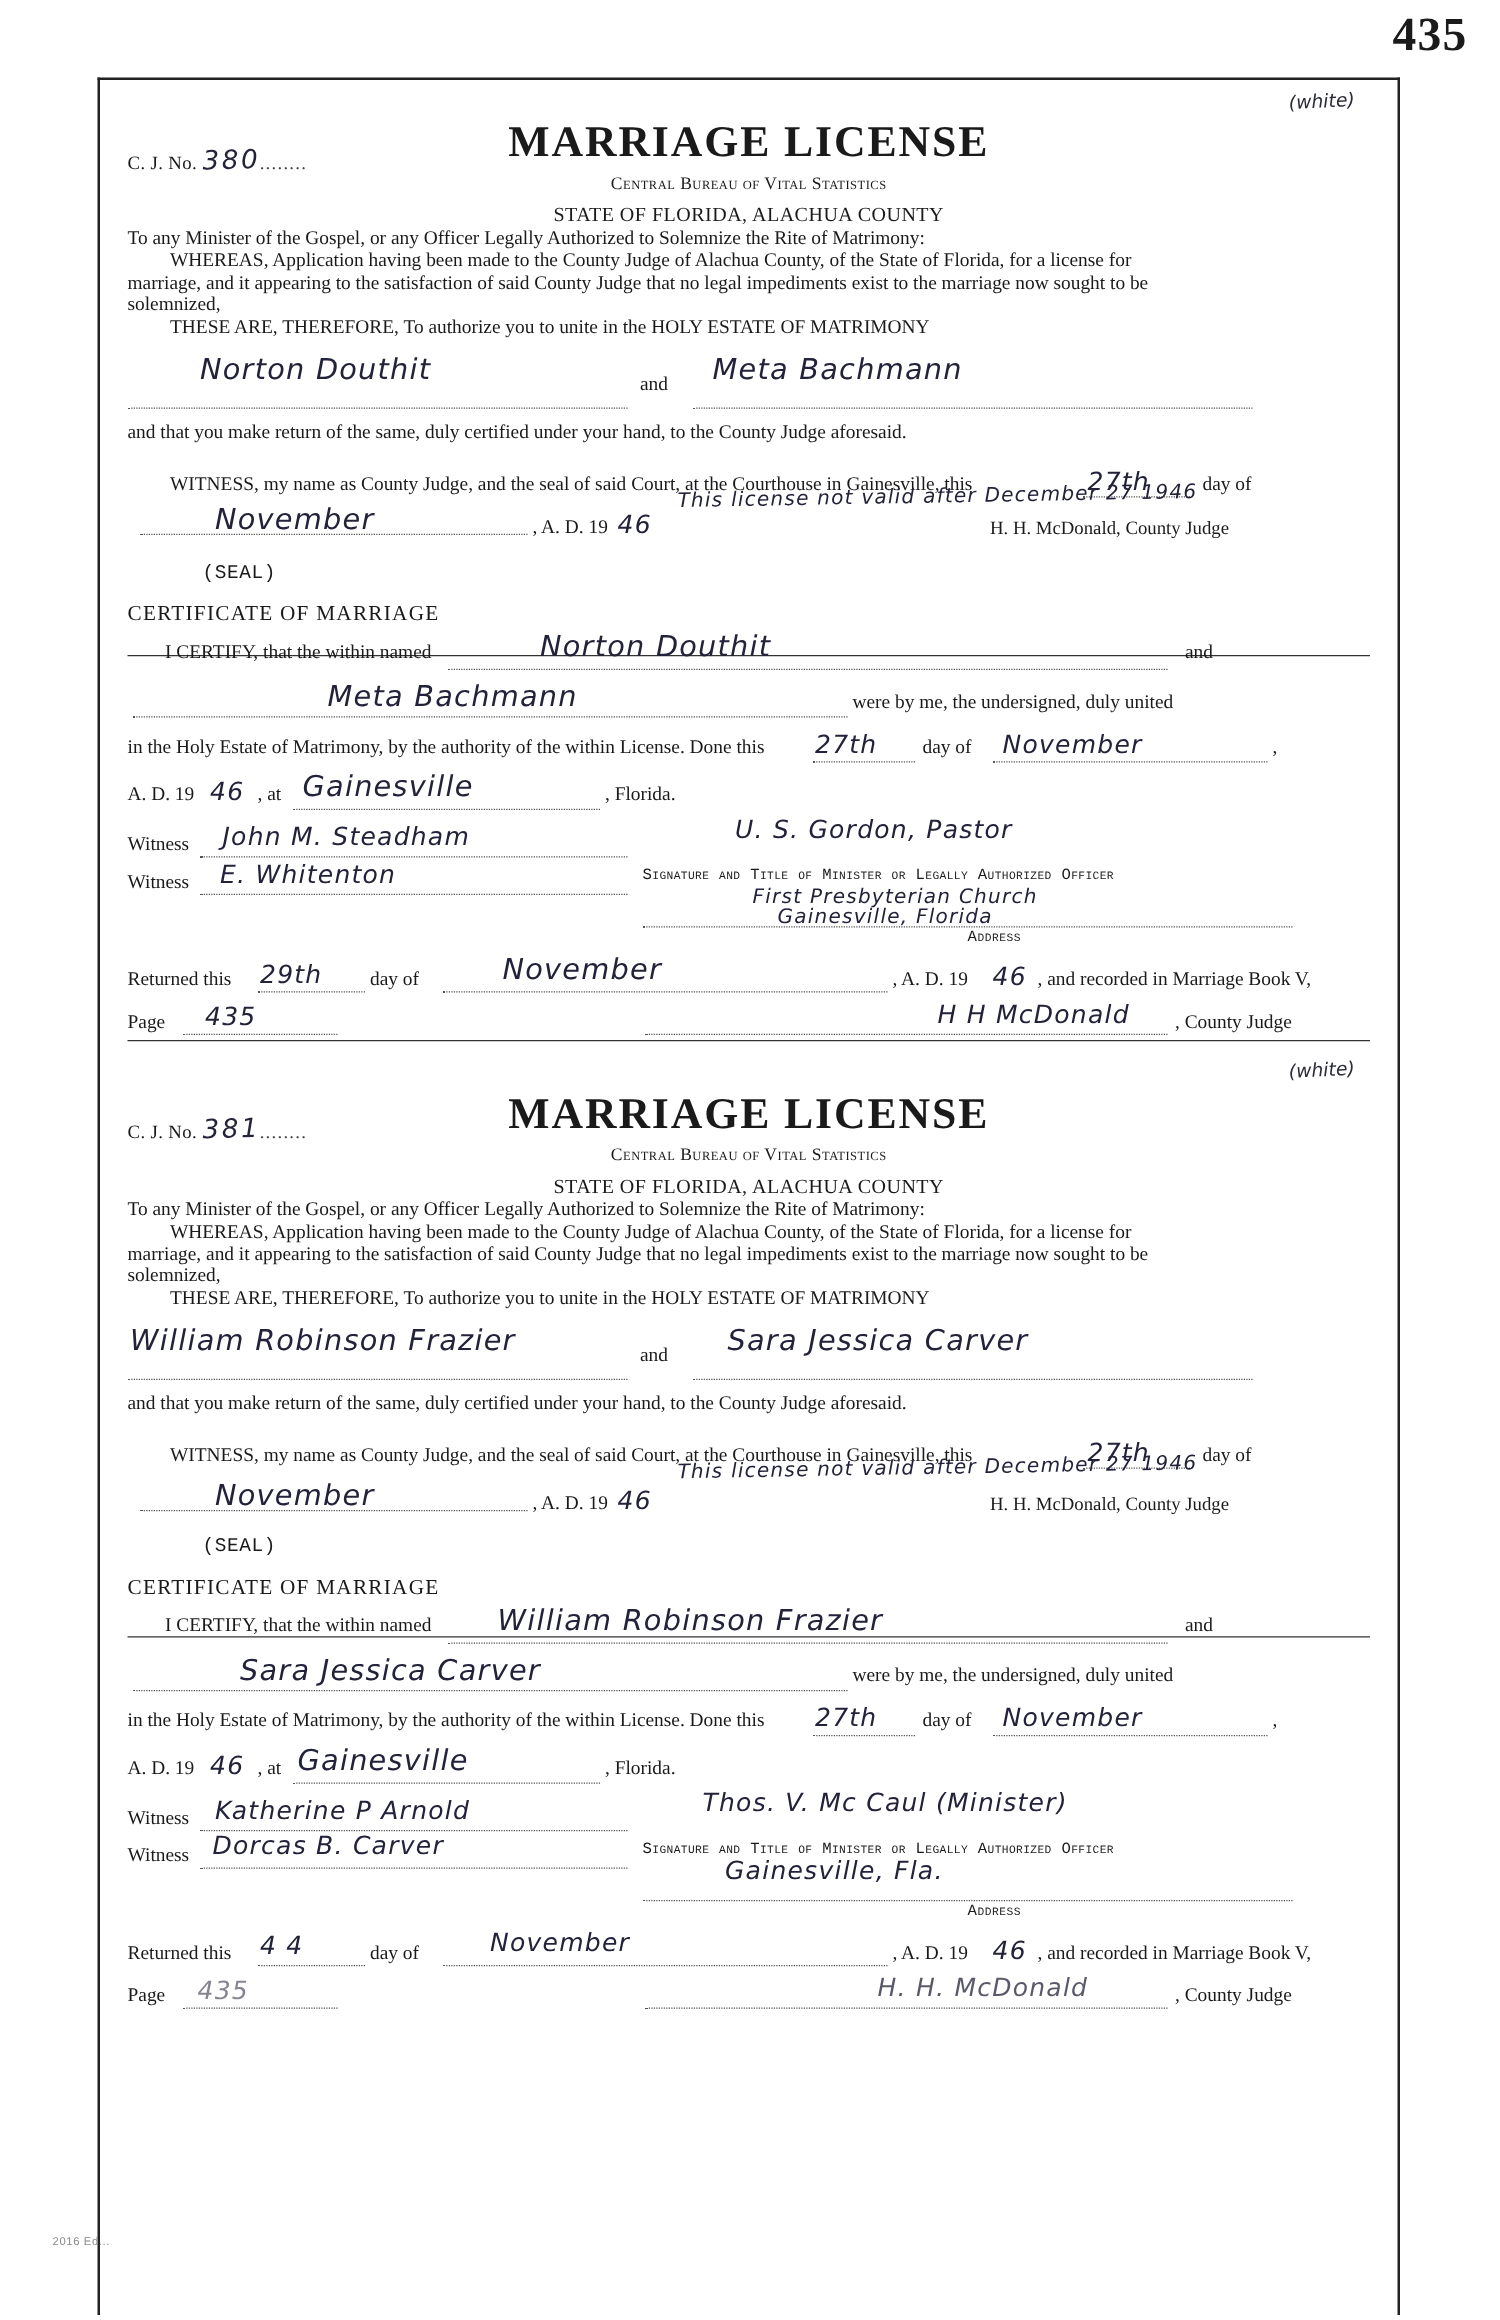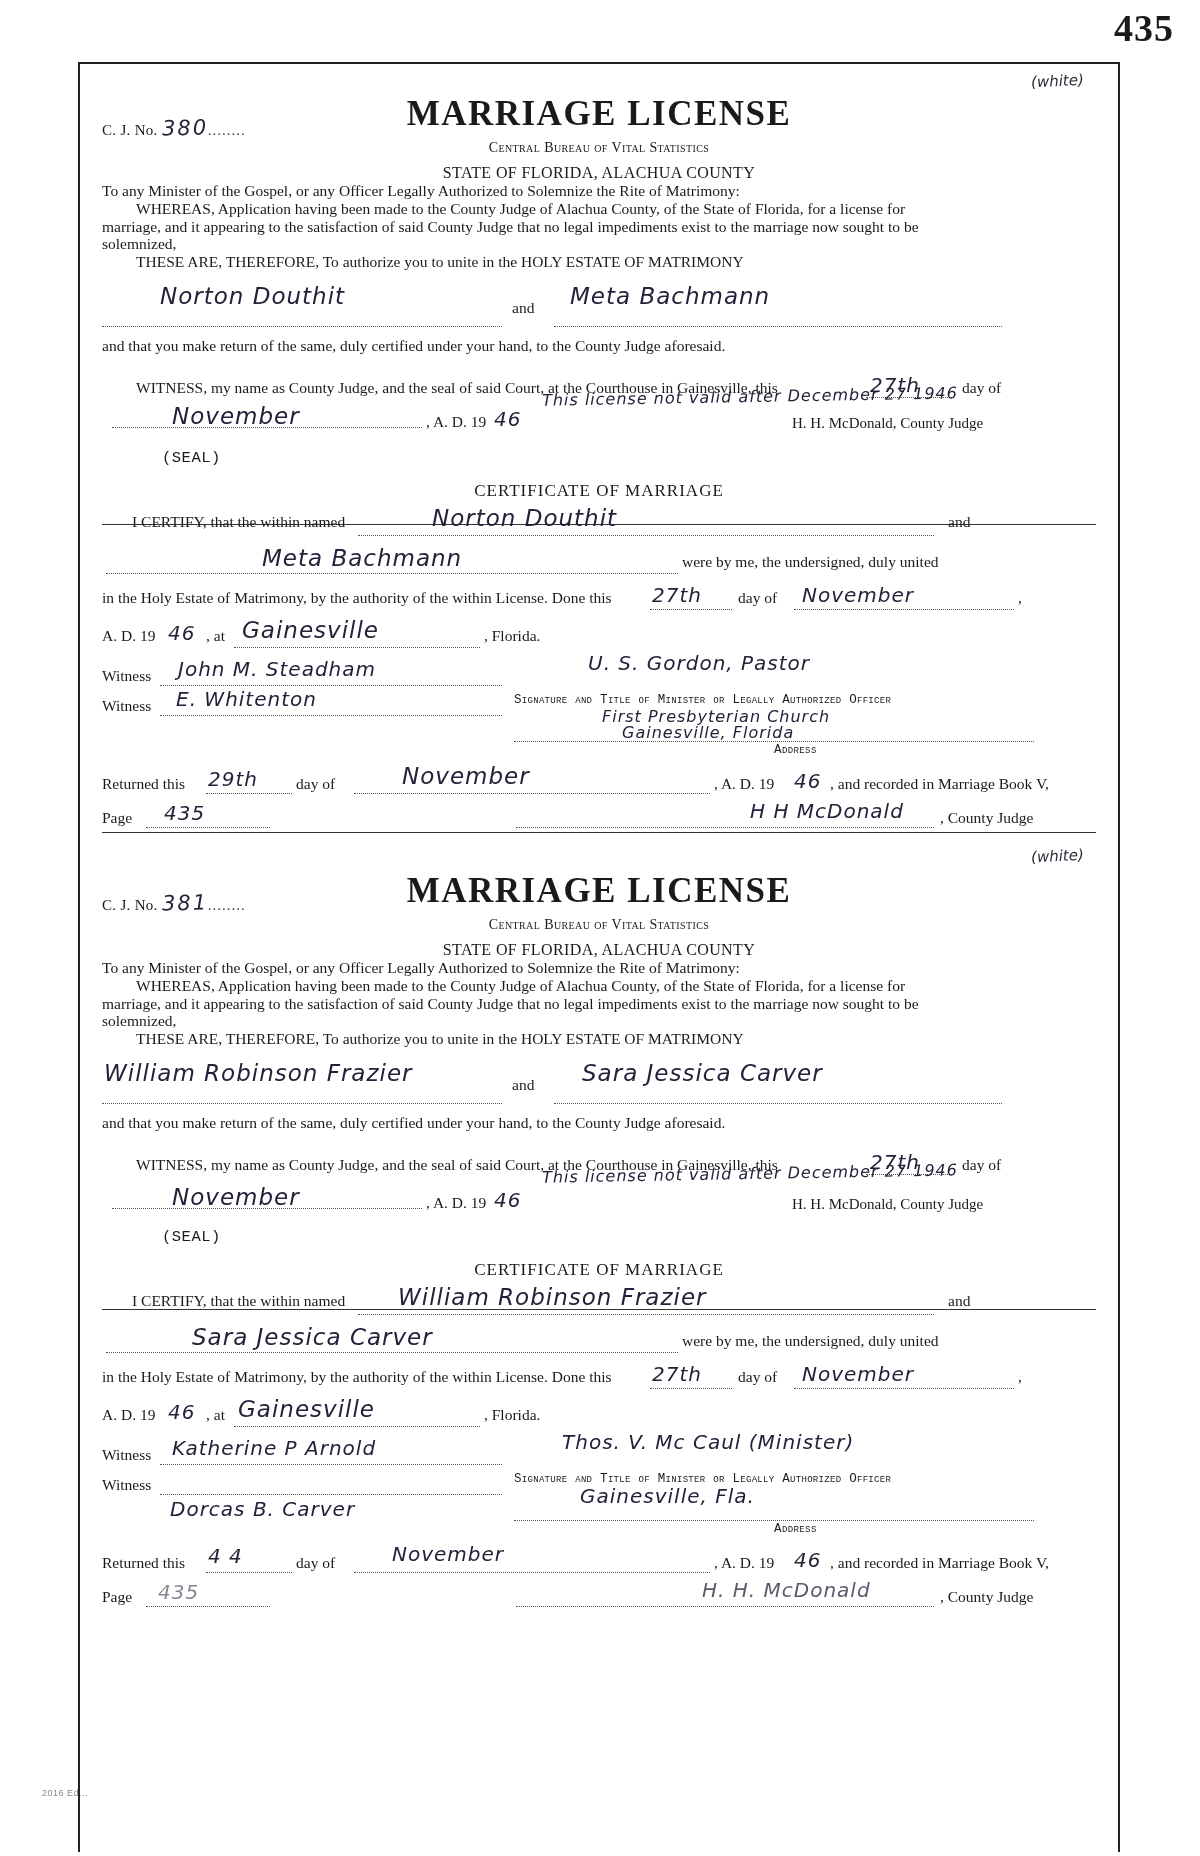--- a/index.html
+++ b/index.html
@@ -137,21 +137,20 @@
   }
   .names-row .underline {
     position: absolute;
     bottom: 0;
     border-bottom: 1px dotted #555;
     height: 0;
   }
   .abs { position: absolute; }
 
   .center-head {
-    text-align: center;
     font-size: 17px;
     letter-spacing: .6px;
     margin-top: 18px;
   }
   .smallcaps { font-variant: small-caps; letter-spacing: .4px; }
   .tiny { font-size: 12.5px; font-family: Liberation Mono, monospace; }
   .seal { margin-left: 60px; font-size: 15.5px; letter-spacing:.5px;font-family:Liberation Mono, monospace;}
   .judge { font-size: 15px; }
   .watermark {
     position: absolute;
@@ -383,21 +382,21 @@
     <div class="row" style="position:relative; height:34px; margin-top:2px;">
       <span class="abs" style="left:0; top:8px;">Witness</span>
       <span class="abs dotline" style="left:58px; top:26px; width:342px;"></span>
       <span class="abs hand mid" style="left:70px; top:-2px;">Katherine P Arnold</span>
       <span class="abs hand mid" style="left:460px; top:-8px;">Thos. V. Mc Caul (Minister)</span>
     </div>
 
     <div class="row" style="position:relative; height:30px;">
       <span class="abs" style="left:0; top:4px;">Witness</span>
       <span class="abs dotline" style="left:58px; top:22px; width:342px;"></span>
-      <span class="abs hand mid" style="left:68px; top:-8px;margin-top:33px;">Dorcas B. Carver</span>
+      <span class="abs hand mid" style="left:68px; top:-8px;">Dorcas B. Carver</span>
       <span class="abs smallcaps tiny" style="left:412px; top:0px; letter-spacing:.3px;">Signature and Title of Minister or Legally Authorized Officer</span>
       <span class="abs hand mid" style="left:478px; top:12px;">Gainesville, Fla.</span>
     </div>
 
     <div class="row" style="position:relative; height:36px;">
       <span class="abs hand sm" style="left:520px; top:0px;"></span>
       <span class="abs dotline" style="left:412px; top:18px; width:520px;"></span>
       <span class="abs smallcaps tiny" style="left:672px; top:20px;">Address</span>
     </div>
 

